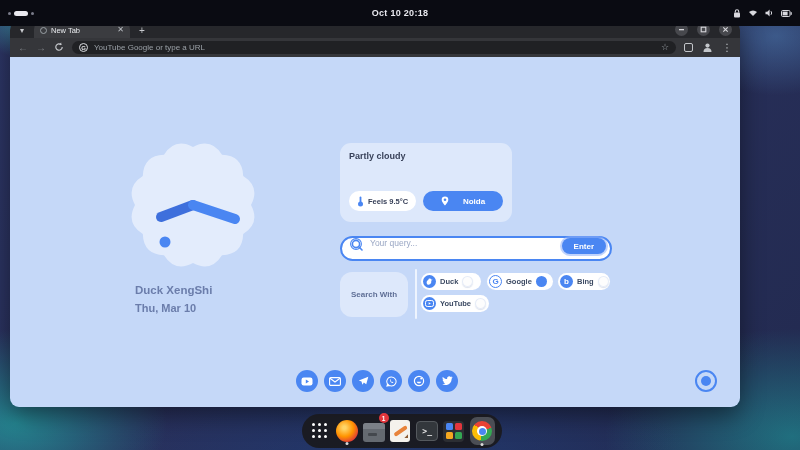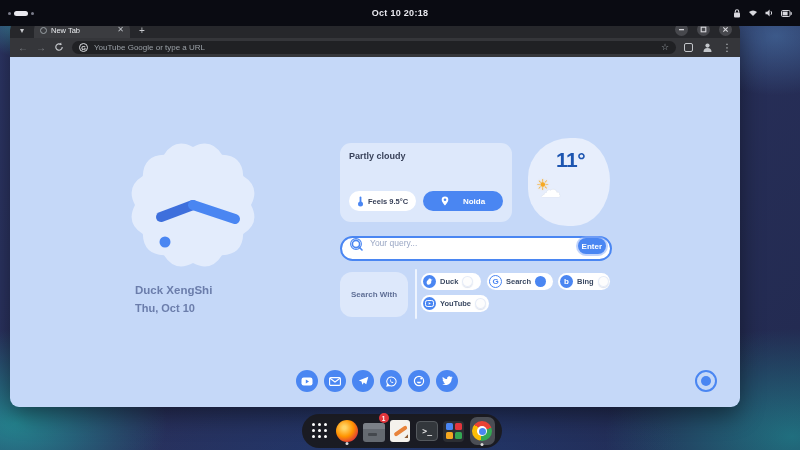--- a/index.html
+++ b/index.html
@@ -83,21 +83,21 @@
     border-radius:55% 45% 48% 52% / 48% 52% 55% 45%; }
   .temp-value { position:absolute; left:28px; top:10px; color:#1d55b0; font-size:21px; font-weight:bold; letter-spacing:-.5px; }
   .temp-icon { position:absolute; left:6px; top:36px; width:40px; height:34px; }
   .temp-icon .sun { position:absolute; left:2px; top:2px; font-size:15px; color:#f6a820; text-shadow:0 0 2px rgba(246,168,32,.6); }
   .temp-icon .cloud { position:absolute; left:6px; top:4px; font-size:21px; color:#fff; text-shadow:0 0 1px #c9cdd4; }
 
   .search-bar { position:absolute; left:330px; top:179px; width:272px; height:25px; background:#fff;
     border:2px solid var(--accent); border-radius:13px; display:flex; align-items:flex-start; padding:0 4px 0 8px; gap:6px; }
   .search-input { flex:1; border:none; outline:none; background:transparent; font-size:8.5px; color:#39425a; font-family:inherit; }
   .search-input::placeholder { color:#9aa7c4; }
-  .enter-btn { background:var(--accent); color:#fff; border:none; border-radius:9px; height:16px; padding:0 4px;
+  .enter-btn { background:var(--accent); color:#fff; border:none; border-radius:9px; height:16px; padding:0 12px;
     font-size:8px; font-weight:bold; font-family:inherit; box-shadow:0 0 0 2px rgba(140,175,250,.55); }
 
   .search-with-card { position:absolute; left:330px; top:215px; width:68px; height:45px; background:var(--card-bg);
     border-radius:12px; display:flex; align-items:center; justify-content:center; color:#5f6f96; font-size:8px; font-weight:bold; }
   .engine-divider { position:absolute; left:405px; top:212px; width:2px; height:50px; background:#eef4fe; border-radius:1px; }
   .engine-pill { position:absolute; height:17px; background:#fff; border-radius:9px; display:flex; align-items:center; padding:0 3px 0 2px; gap:4px; }
   .engine-ic { width:13px; height:13px; border-radius:50%; display:flex; align-items:center; justify-content:center; flex:none; }
   .engine-ic.filled { background:var(--accent); color:#fff; }
   .engine-ic.ring { background:#fff; border:1.6px solid var(--accent); color:var(--accent); font-weight:bold; font-size:8px; }
   .engine-label { color:#3c4a63; font-size:7.5px; font-weight:bold; }
@@ -243,21 +243,21 @@
       <div class="clock-widget">
         <svg width="140" height="140" viewBox="0 0 140 140">
           <path transform="translate(70,70)" fill="#e3ecfc" d="M58,0 Q67.6,18.1 50.2,29 Q49.5,49.5 29,50.2 Q18.1,67.6 0,58 Q-18.1,67.6 -29,50.2 Q-49.5,49.5 -50.2,29 Q-67.6,18.1 -58,0 Q-67.6,-18.1 -50.2,-29 Q-49.5,-49.5 -29,-50.2 Q-18.1,-67.6 0,-58 Q18.1,-67.6 29,-50.2 Q49.5,-49.5 50.2,-29 Q67.6,-18.1 58,0 Z"></path>
           <line x1="70" y1="70" x2="38" y2="82" stroke="#3e6fdc" stroke-width="10" stroke-linecap="round"></line>
           <line x1="70" y1="70" x2="112" y2="84" stroke="#4a86f2" stroke-width="10" stroke-linecap="round"></line>
           <circle cx="42" cy="107" r="5.5" fill="#4a86f2"></circle>
         </svg>
       </div>
 
       <div class="greeting">Duck XengShi</div>
-      <div class="date-text">Thu, Oct 10</div>
+      <div class="date-text">Thu, Mar 10</div>
 
       <div class="weather-card">
         <div class="weather-cond">Partly cloudy</div>
         <div class="weather-bottom">
           <div class="feels-pill">
             <svg width="7" height="11" viewBox="0 0 7 11">
                 <circle cx="3.5" cy="8" r="2.5" fill="#4a86f2"></circle>
                 <rect x="2.6" y="0.5" width="1.8" height="7" rx="0.9" fill="#4a86f2"></rect>
               </svg>
             <span>Feels 9.5°C</span>
@@ -265,27 +265,20 @@
           <div class="city-pill">
             <svg width="8" height="10" viewBox="0 0 8 10">
                 <path d="M4 0.5 a3.3 3.3 0 0 1 3.3 3.3 C7.3 6.2 4 9.5 4 9.5 S0.7 6.2 0.7 3.8 A3.3 3.3 0 0 1 4 0.5 Z" fill="#fff"></path>
                 <circle cx="4" cy="3.8" r="1.3" fill="#4a86f2"></circle>
               </svg>
             <span>Noida</span>
           </div>
         </div>
       </div>
 
-      <div class="temp-widget">
-        <div class="temp-value">11°</div>
-        <div class="temp-icon">
-          <span class="sun">☀</span>
-          <span class="cloud">☁</span>
-        </div>
-      </div>
 
       <div class="search-bar">
         <svg width="14" height="14" viewBox="0 0 14 14">
           <circle cx="6" cy="6" r="3.6" fill="none" stroke="#4a86f2" stroke-width="1.6"></circle>
           <circle cx="6" cy="6" r="5.4" fill="none" stroke="#4a86f2" stroke-width="1.1"></circle>
           <line x1="9" y1="9" x2="12" y2="12" stroke="#4a86f2" stroke-width="1.6" stroke-linecap="round"></line>
         </svg>
         <input class="search-input" type="text" placeholder="Your query..." style="">
         <button class="enter-btn">Enter</button>
       </div>
@@ -297,21 +290,21 @@
         <span class="engine-ic filled">
           <svg width="9" height="9" viewBox="0 0 10 10">
               <path d="M3 8.5 Q1.5 7.5 1.8 5.5 Q2 3.5 3.6 3.2 Q3.8 1.6 5.3 1.6 Q6.6 1.6 6.9 2.8 L8.6 3.1 L7 3.9 Q7.3 6.5 5.8 7.8 Q4.4 9 3 8.5 Z" fill="#fff"></path>
             </svg>
         </span>
         <span class="engine-label">Duck</span>
         <span class="engine-toggle"></span>
       </div>
       <div class="engine-pill" style="left:477px; top:216px; width:66px;">
         <span class="engine-ic ring">G</span>
-        <span class="engine-label">Search</span>
+        <span class="engine-label">Google</span>
         <span class="engine-toggle on"></span>
       </div>
       <div class="engine-pill" style="left:548px; top:216px; width:52px;">
         <span class="engine-ic filled" style="font-size:8px;font-weight:bold;">b</span>
         <span class="engine-label">Bing</span>
         <span class="engine-toggle"></span>
       </div>
       <div class="engine-pill" style="left:411px; top:238px; width:68px;">
         <span class="engine-ic filled">
           <svg width="9" height="7" viewBox="0 0 9 7">

